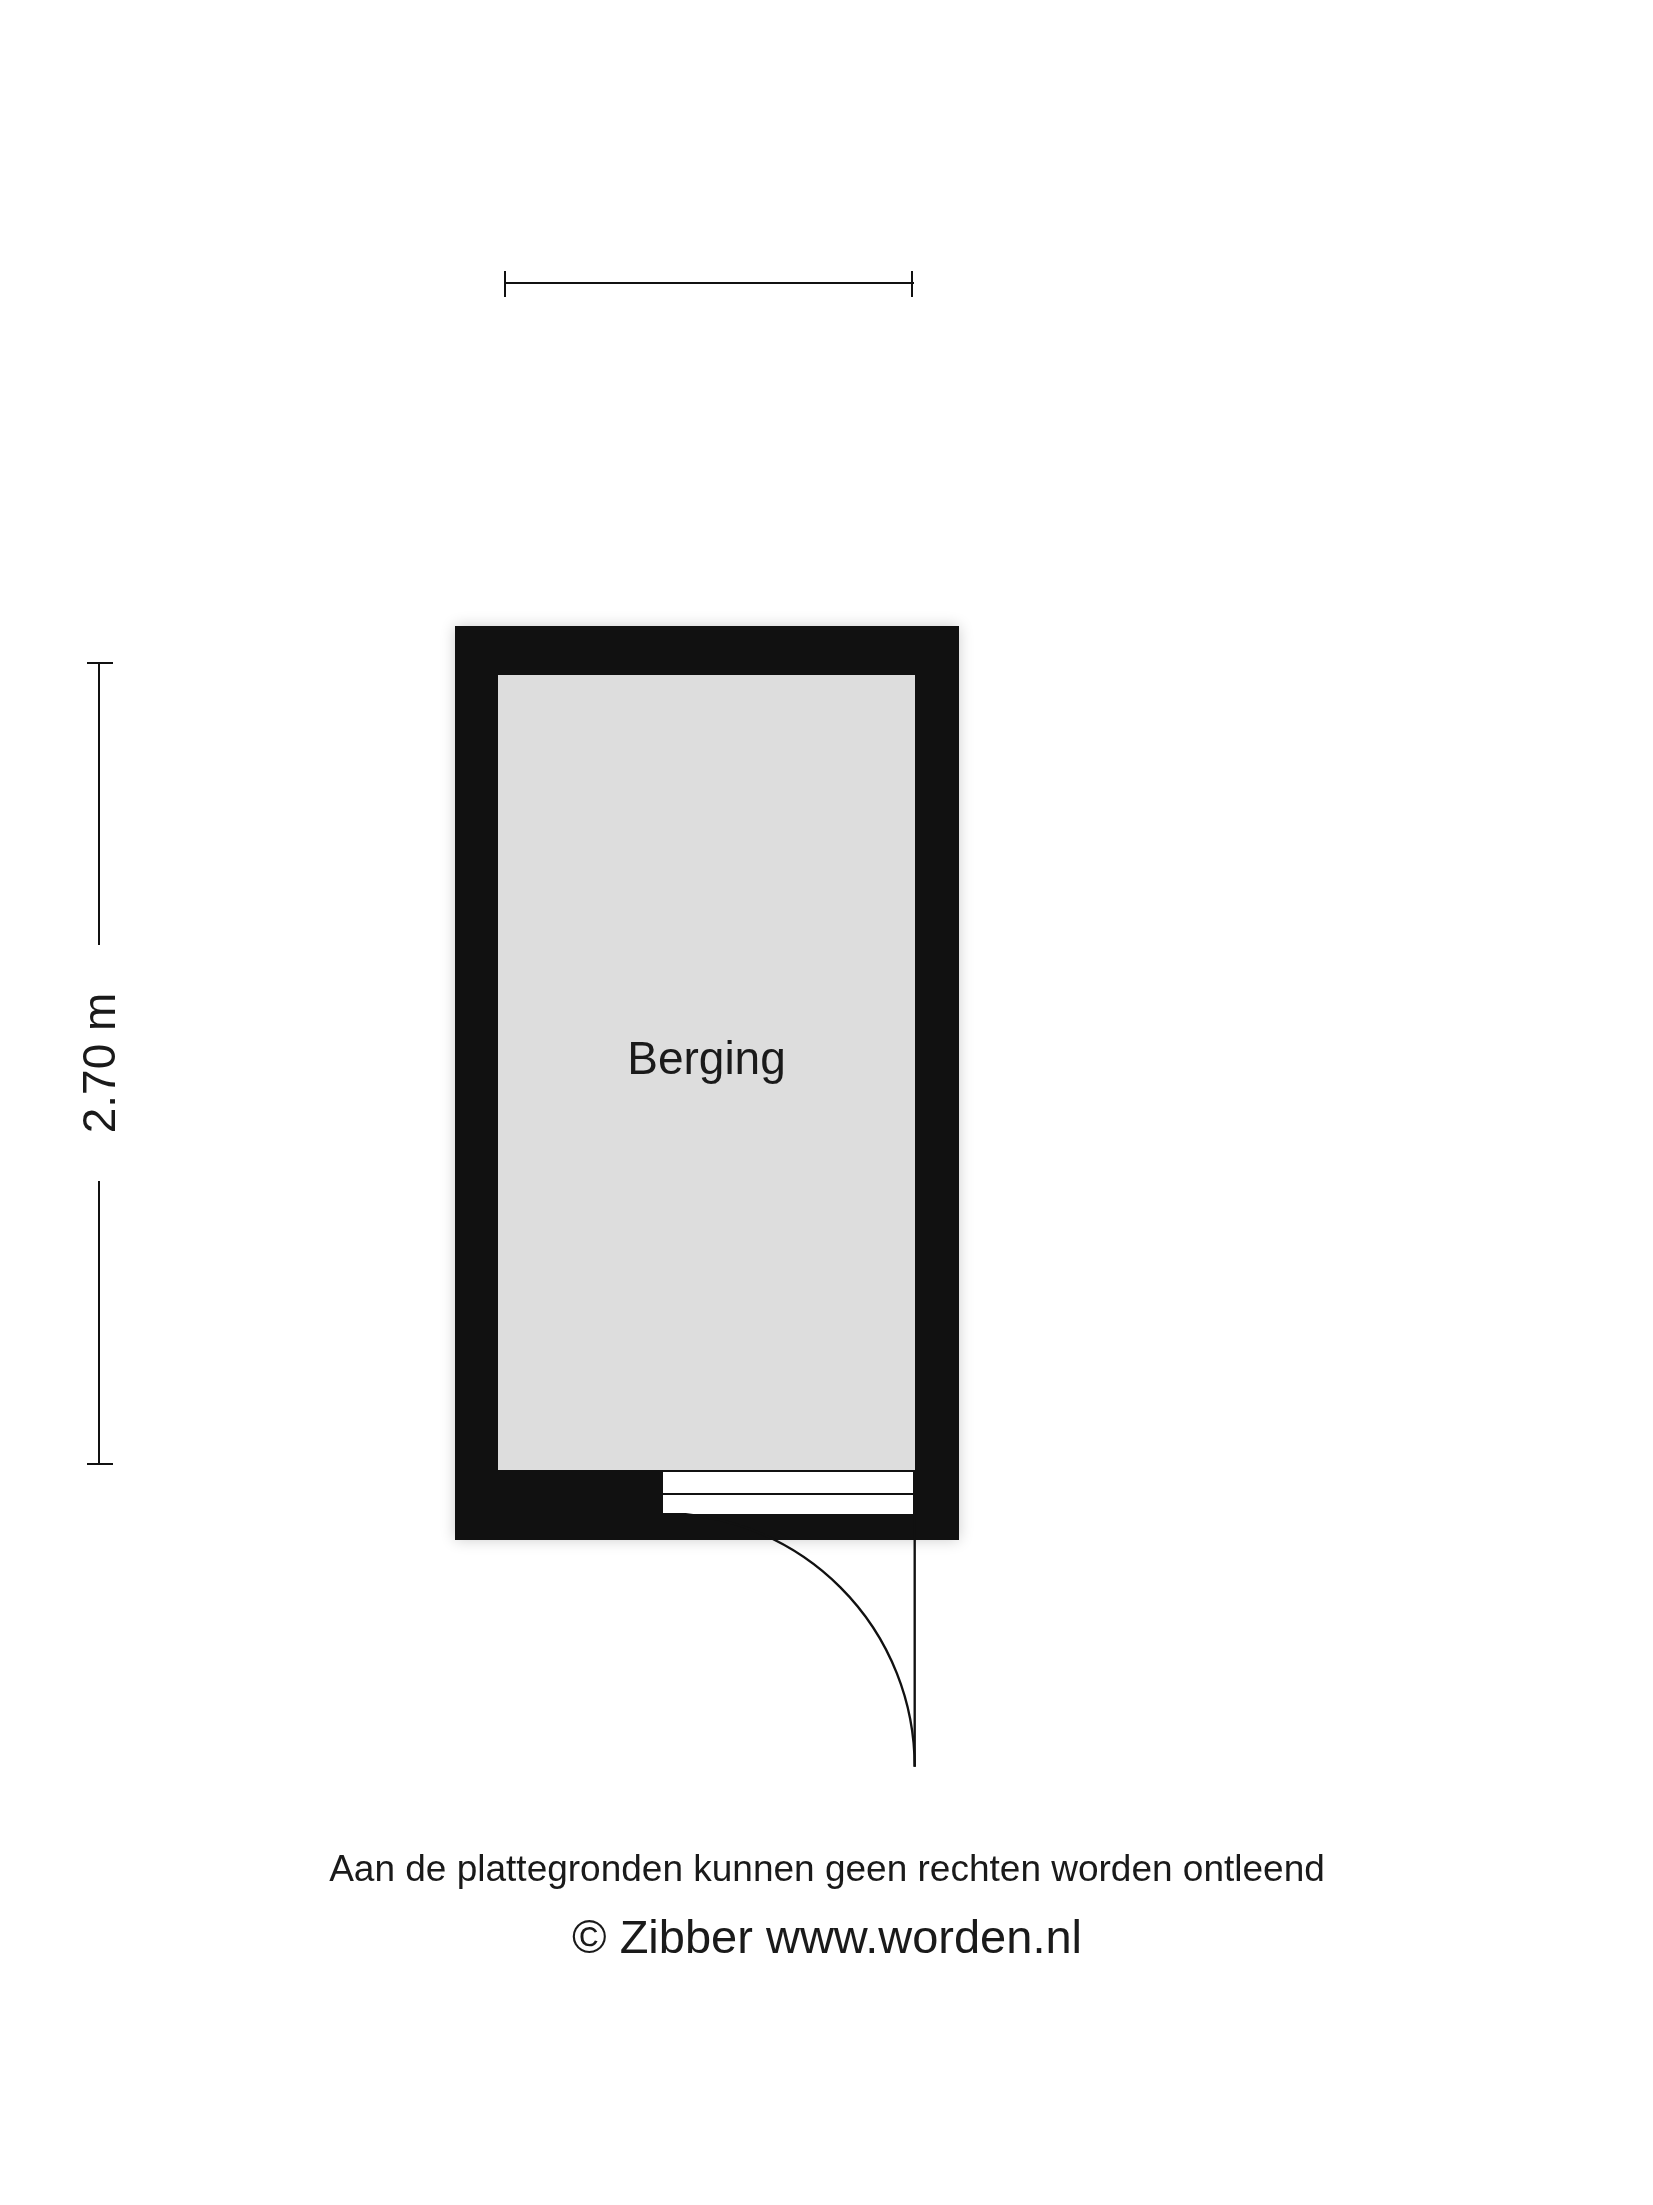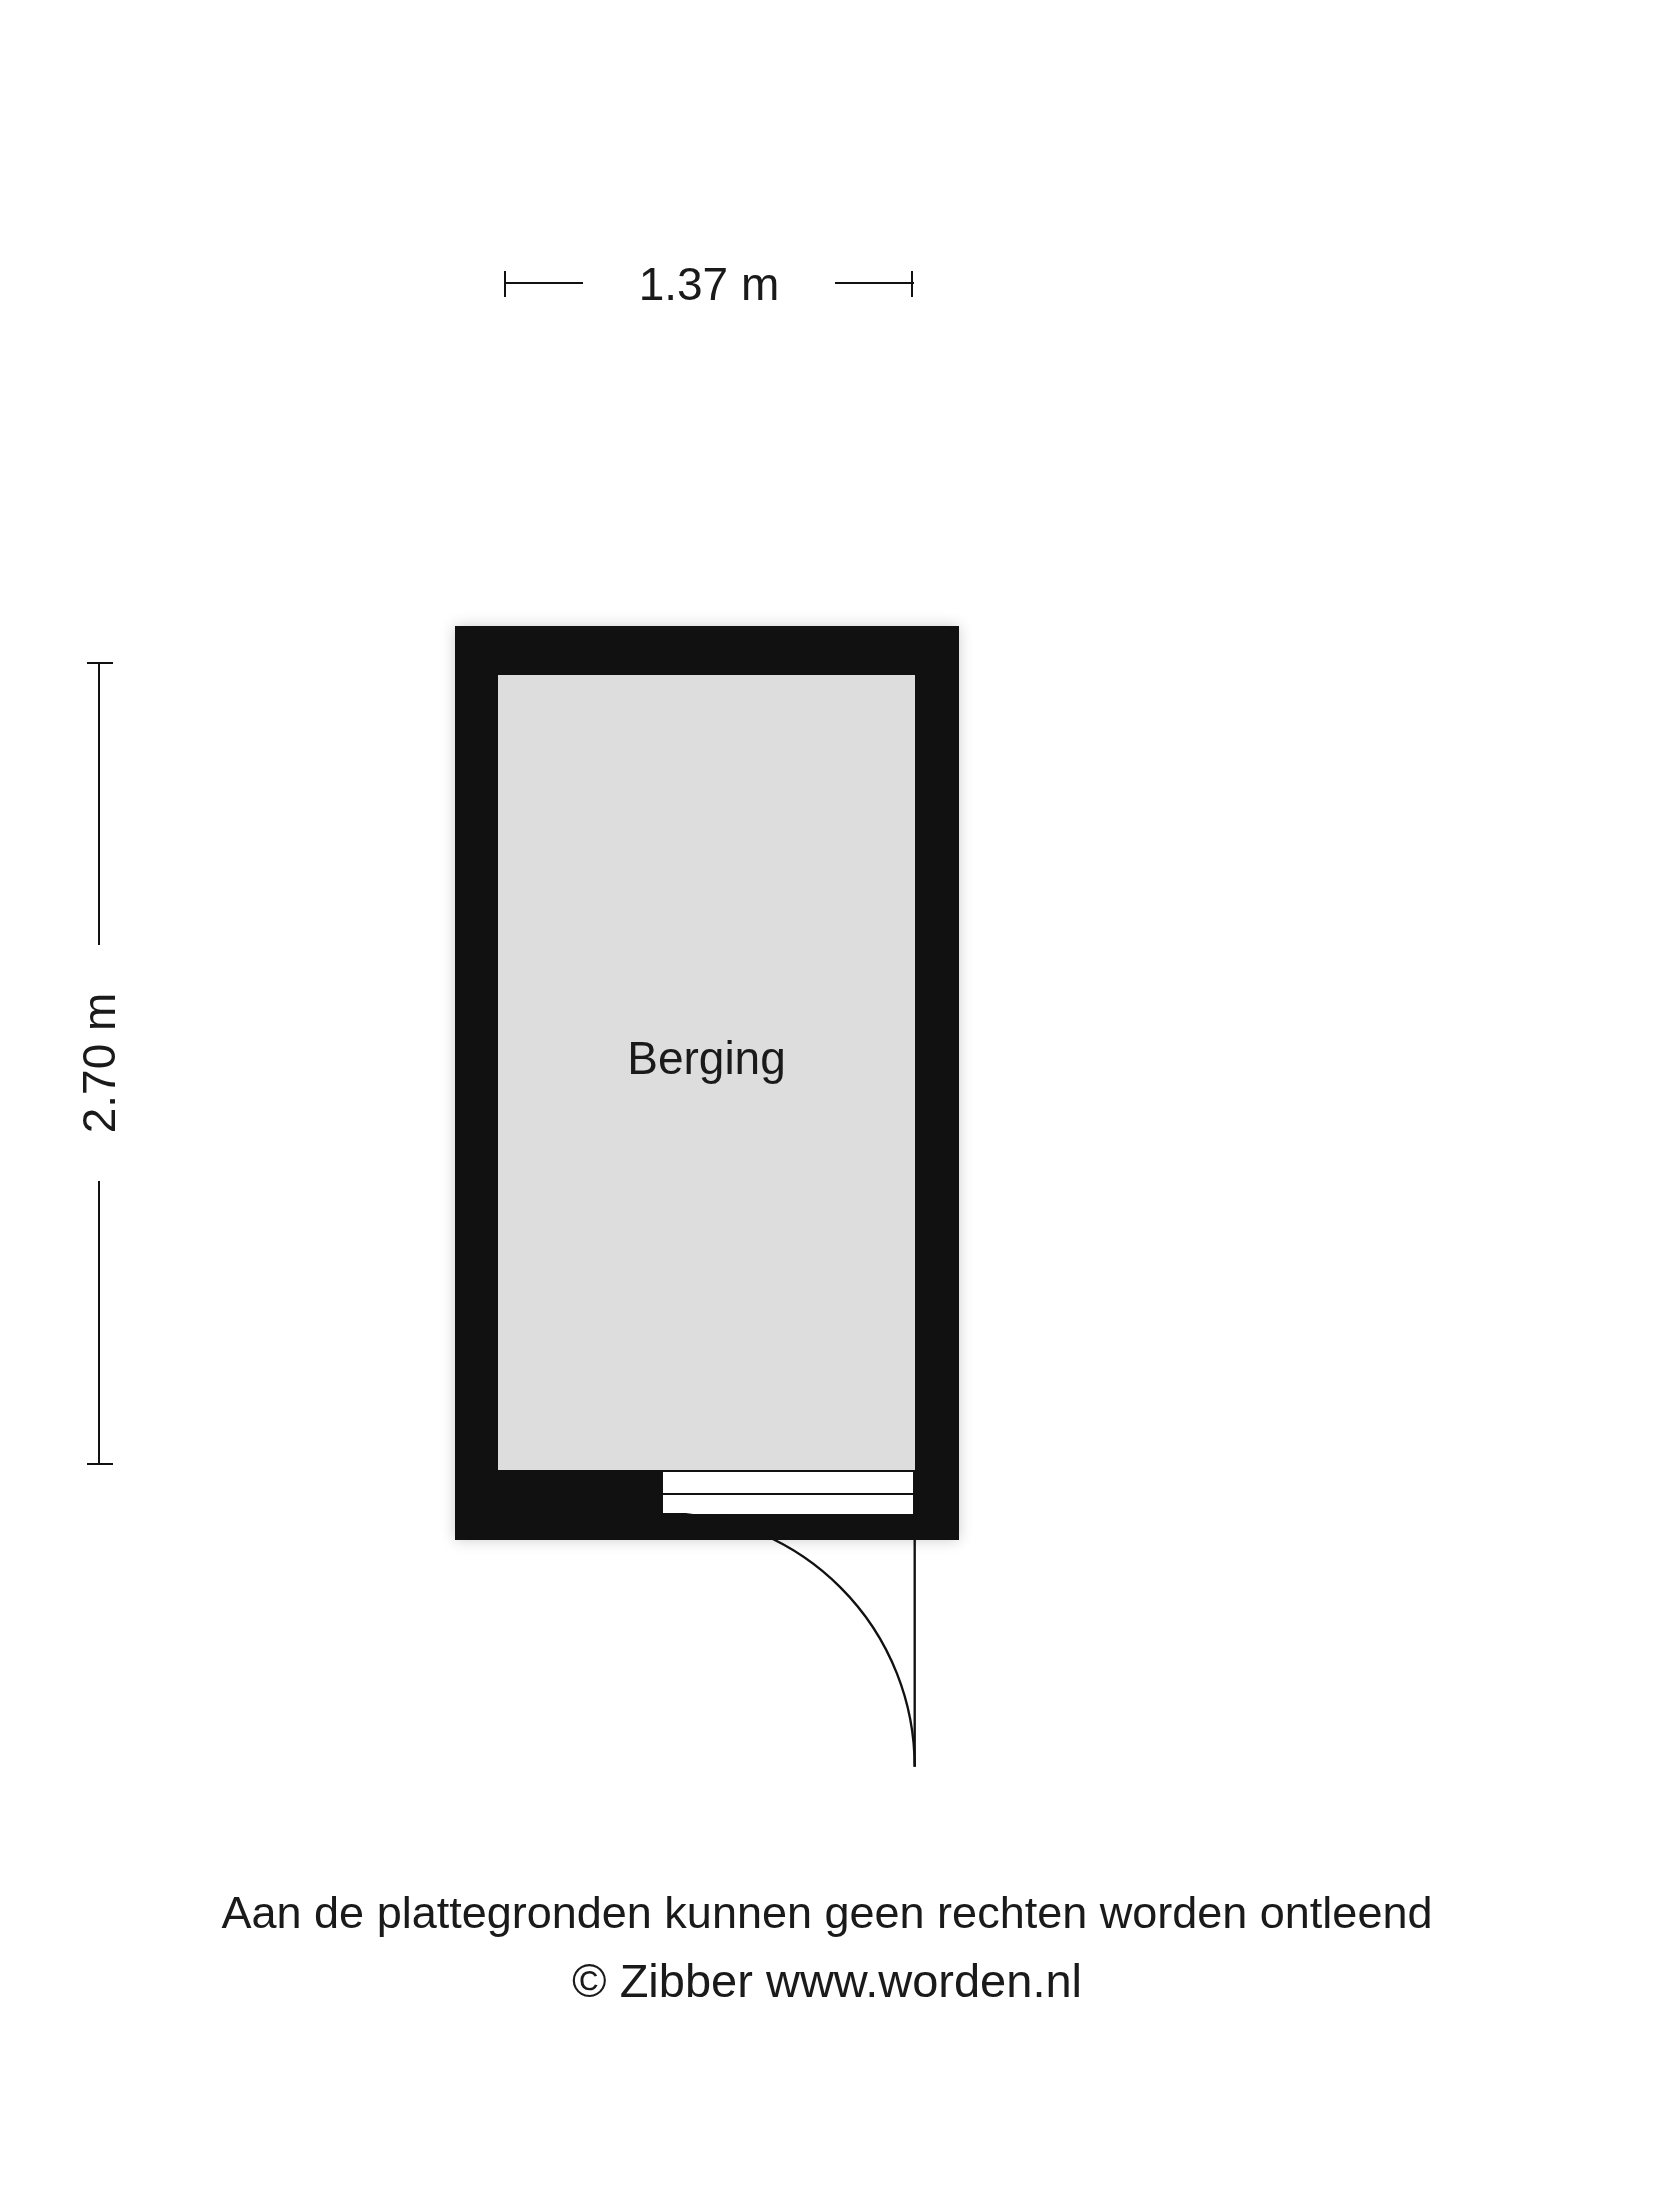--- a/index.html
+++ b/index.html
@@ -178,41 +178,37 @@
 
   
   #footer {
     position: absolute;
     left: 0;
     top: 1835px;
     width: 1654px;
     text-align: center;
   }
   #footer .line1 {
-    font-size: 45px;
+    font-size: 37px;
     line-height: 68px;
     white-space: nowrap;
-    margin-top: 44px;
   }
   #footer .line2 {
     font-size: 47px;
     line-height: 68px;
     white-space: nowrap;
   }
 </style>
 </head>
 <body>
 
 <div id="dim-width">
   <div class="dim-line"></div>
   <div class="tick-left"></div>
   <div class="tick-right"></div>
-  <div class="dim-label-wrap">
-    <span>1.37 m</span>
-  </div>
 </div>
 
 <div id="dim-height">
   <div class="dim-line"></div>
   <div class="tick-top"></div>
   <div class="tick-bottom"></div>
   <div class="dim-label-wrap">
     <span>2.70 m</span>
   </div>
 </div>

